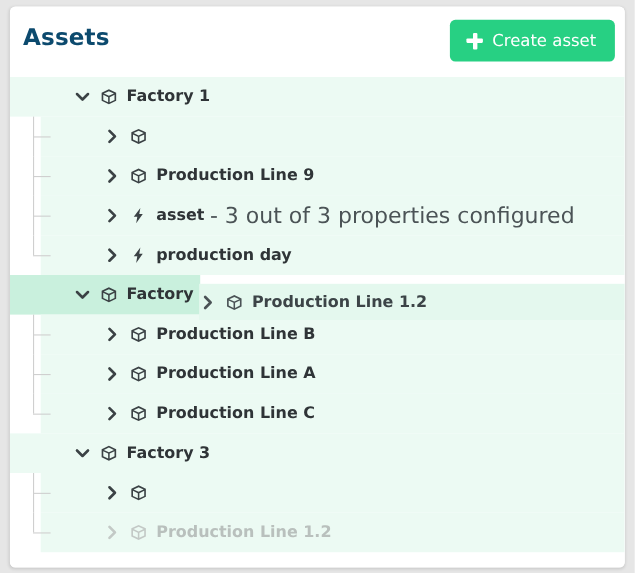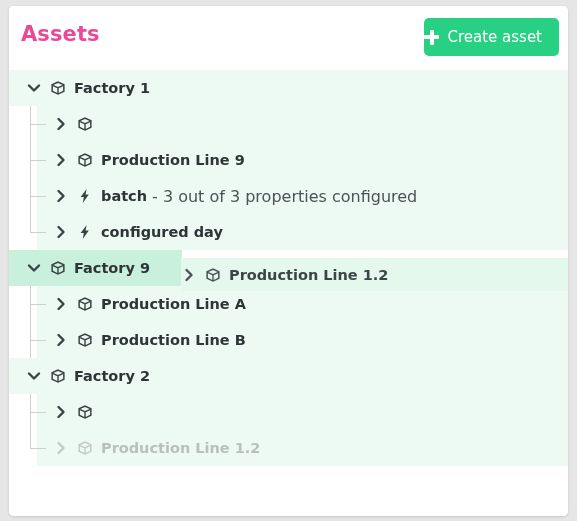--- a/index.html
+++ b/index.html
@@ -32,29 +32,29 @@
     position: relative;
     height: 64px;
     background: #ffffff;
   }
   .page-title {
     position: absolute;
     left: 12px;
     top: 16px;
     font-size: 21px;
     font-weight: bold;
-    color: #ec4899;
+    color: #0c4a6e;
     letter-spacing: 0.1px;
   }
   .create-btn {
     position: absolute;
     right: 9px;
     top: 12px;
     height: 38px;
-    padding: 0 17px 0 0;
+    padding: 0 17px 0 15px;
     background: #27d083;
     border: none;
     border-radius: 5px;
     color: #ffffff;
     font-family: inherit;
     font-size: 15px;
     display: flex;
     align-items: center;
     gap: 8px;
     cursor: pointer;
@@ -102,20 +102,21 @@
   .row.level0 .band { left: 0px; }
   .row.droptarget .band { background: #c9f0dd; left: 0; right: 386px; }
   .row.faded .band { background: #ecfaf3; }
 
   .row-inner {
     position: relative;
     display: flex;
     align-items: center;
     height: 100%;
     width: 100%;
+    padding-left: 41px;
   }
 
   
   .guide-v, .guide-h {
     position: absolute;
     background: #cfcfcf;
   }
   .guide-v { left: 21px; top: 0; width: 1px; height: 36px; }
   .guide-v.half { height: 18px; }
   .guide-h { left: 21px; top: 18px; height: 1px; width: 16px; }
@@ -143,21 +144,21 @@
 
   .node-label {
     margin-left: 8px;
     font-size: 14.5px;
     font-weight: bold;
     color: #2f3437;
     white-space: nowrap;
   }
   .node-suffix {
     margin-left: 5px;
-    font-size: 16px;
+    font-size: 20px;
     font-weight: normal;
     color: #4b5356;
     white-space: nowrap;
   }
 
   
   .pad0 { margin-left: 17px; }
   .pad1 { margin-left: 44px; }
 
   
@@ -255,40 +256,40 @@
           <span class="chev pad1">
             <svg width="16" height="16" viewBox="0 0 16 16" fill="none" stroke="currentColor" stroke-width="2.4" stroke-linecap="round" stroke-linejoin="round">
               <polyline points="5.5,3 10.5,8 5.5,13"></polyline>
             </svg>
           </span>
           <span class="node-icon">
             <svg width="16" height="16" viewBox="0 0 16 16" fill="currentColor">
               <path d="M9.6 1 3.6 9h3.2l-1 6 6-8.4H8.6L9.6 1z"></path>
             </svg>
           </span>
-          <span class="node-label">batch</span>
+          <span class="node-label">asset</span>
           <span class="node-suffix">- 3 out of 3 properties configured</span>
         </div>
       </div>
       <div class="row level1">
         <div class="band"></div>
         <div class="row-inner">
           <div class="guide-v half"></div>
           <div class="guide-h"></div>
           <span class="chev pad1">
             <svg width="16" height="16" viewBox="0 0 16 16" fill="none" stroke="currentColor" stroke-width="2.4" stroke-linecap="round" stroke-linejoin="round">
               <polyline points="5.5,3 10.5,8 5.5,13"></polyline>
             </svg>
           </span>
           <span class="node-icon">
             <svg width="16" height="16" viewBox="0 0 16 16" fill="currentColor">
               <path d="M9.6 1 3.6 9h3.2l-1 6 6-8.4H8.6L9.6 1z"></path>
             </svg>
           </span>
-          <span class="node-label">configured day</span>
+          <span class="node-label">production day</span>
         </div>
       </div>
       <div class="row level0 droptarget">
         <div class="band"></div>
         <div class="row-inner">
           <span class="chev pad0">
             <svg width="16" height="16" viewBox="0 0 16 16" fill="none" stroke="currentColor" stroke-width="2.4" stroke-linecap="round" stroke-linejoin="round">
               <polyline points="3,5.5 8,10.5 13,5.5"></polyline>
             </svg>
           </span>
@@ -308,55 +309,73 @@
           <span class="chev pad1">
             <svg width="16" height="16" viewBox="0 0 16 16" fill="none" stroke="currentColor" stroke-width="2.4" stroke-linecap="round" stroke-linejoin="round">
               <polyline points="5.5,3 10.5,8 5.5,13"></polyline>
             </svg>
           </span>
           <span class="node-icon">
             <svg width="16" height="16" viewBox="0 0 16 16" fill="currentColor">
               <path d="M8 1.2 1.4 4.3v7.4L8 14.8l6.6-3.1V4.3L8 1.2z M8 2.9l4.6 2.1L8 7.1 3.4 5 8 2.9z M2.9 6.2 7.3 8.3v4.6L2.9 10.8V6.2z M8.7 8.3l4.4-2.1v4.6L8.7 12.9V8.3z"></path>
             </svg>
           </span>
+          <span class="node-label">Production Line B</span>
+        </div>
+      </div>
+      <div class="row level1">
+        <div class="band"></div>
+        <div class="row-inner">
+          <div class="guide-v"></div>
+          <div class="guide-h"></div>
+          <span class="chev pad1">
+            <svg width="16" height="16" viewBox="0 0 16 16" fill="none" stroke="currentColor" stroke-width="2.4" stroke-linecap="round" stroke-linejoin="round">
+              <polyline points="5.5,3 10.5,8 5.5,13"></polyline>
+            </svg>
+          </span>
+          <span class="node-icon">
+            <svg width="16" height="16" viewBox="0 0 16 16" fill="currentColor">
+              <path d="M8 1.2 1.4 4.3v7.4L8 14.8l6.6-3.1V4.3L8 1.2z M8 2.9l4.6 2.1L8 7.1 3.4 5 8 2.9z M2.9 6.2 7.3 8.3v4.6L2.9 10.8V6.2z M8.7 8.3l4.4-2.1v4.6L8.7 12.9V8.3z"></path>
+            </svg>
+          </span>
           <span class="node-label">Production Line A</span>
         </div>
       </div>
       <div class="row level1">
         <div class="band"></div>
         <div class="row-inner">
-          <div class="guide-v"></div>
-          <div class="guide-h"></div>
-          <span class="chev pad1">
-            <svg width="16" height="16" viewBox="0 0 16 16" fill="none" stroke="currentColor" stroke-width="2.4" stroke-linecap="round" stroke-linejoin="round">
-              <polyline points="5.5,3 10.5,8 5.5,13"></polyline>
-            </svg>
-          </span>
-          <span class="node-icon">
-            <svg width="16" height="16" viewBox="0 0 16 16" fill="currentColor">
-              <path d="M8 1.2 1.4 4.3v7.4L8 14.8l6.6-3.1V4.3L8 1.2z M8 2.9l4.6 2.1L8 7.1 3.4 5 8 2.9z M2.9 6.2 7.3 8.3v4.6L2.9 10.8V6.2z M8.7 8.3l4.4-2.1v4.6L8.7 12.9V8.3z"></path>
-            </svg>
-          </span>
-          <span class="node-label">Production Line B</span>
+          <div class="guide-v half"></div>
+          <div class="guide-h"></div>
+          <span class="chev pad1">
+            <svg width="16" height="16" viewBox="0 0 16 16" fill="none" stroke="currentColor" stroke-width="2.4" stroke-linecap="round" stroke-linejoin="round">
+              <polyline points="5.5,3 10.5,8 5.5,13"></polyline>
+            </svg>
+          </span>
+          <span class="node-icon">
+            <svg width="16" height="16" viewBox="0 0 16 16" fill="currentColor">
+              <path d="M8 1.2 1.4 4.3v7.4L8 14.8l6.6-3.1V4.3L8 1.2z M8 2.9l4.6 2.1L8 7.1 3.4 5 8 2.9z M2.9 6.2 7.3 8.3v4.6L2.9 10.8V6.2z M8.7 8.3l4.4-2.1v4.6L8.7 12.9V8.3z"></path>
+            </svg>
+          </span>
+          <span class="node-label">Production Line C</span>
         </div>
       </div>
       <div class="row level0">
         <div class="band"></div>
         <div class="row-inner">
           <span class="chev pad0">
             <svg width="16" height="16" viewBox="0 0 16 16" fill="none" stroke="currentColor" stroke-width="2.4" stroke-linecap="round" stroke-linejoin="round">
               <polyline points="3,5.5 8,10.5 13,5.5"></polyline>
             </svg>
           </span>
           <span class="node-icon">
             <svg width="16" height="16" viewBox="0 0 16 16" fill="currentColor">
               <path d="M8 1.2 1.4 4.3v7.4L8 14.8l6.6-3.1V4.3L8 1.2z M8 2.9l4.6 2.1L8 7.1 3.4 5 8 2.9z M2.9 6.2 7.3 8.3v4.6L2.9 10.8V6.2z M8.7 8.3l4.4-2.1v4.6L8.7 12.9V8.3z"></path>
             </svg>
           </span>
-          <span class="node-label">Factory 2</span>
+          <span class="node-label">Factory 3</span>
         </div>
       </div>
       <div class="row level1">
         <div class="band"></div>
         <div class="row-inner">
           <div class="guide-v"></div>
           <div class="guide-h"></div>
           <span class="chev pad1">
             <svg width="16" height="16" viewBox="0 0 16 16" fill="none" stroke="currentColor" stroke-width="2.4" stroke-linecap="round" stroke-linejoin="round">
               <polyline points="5.5,3 10.5,8 5.5,13"></polyline>

